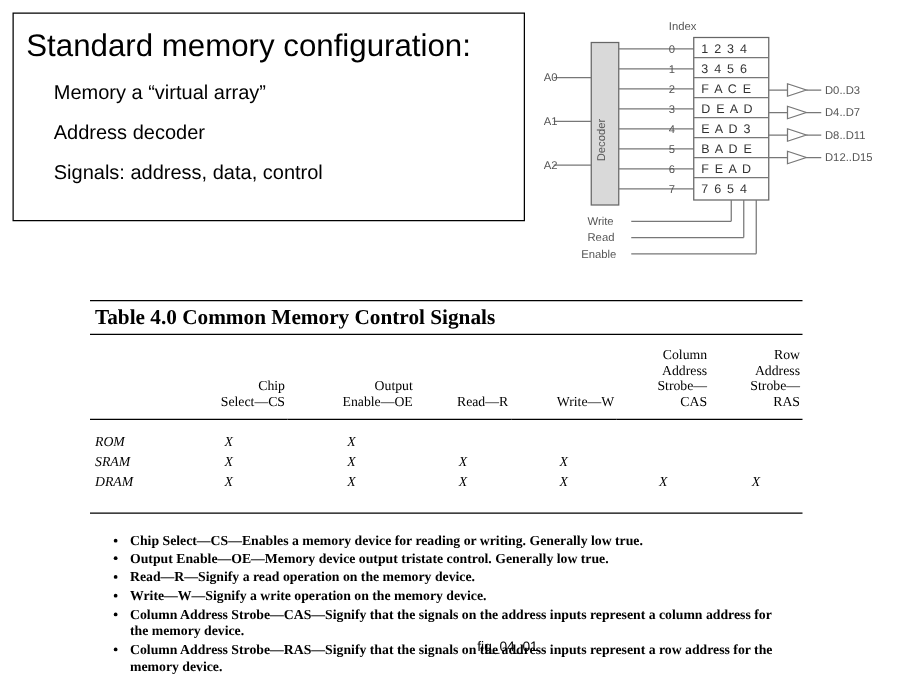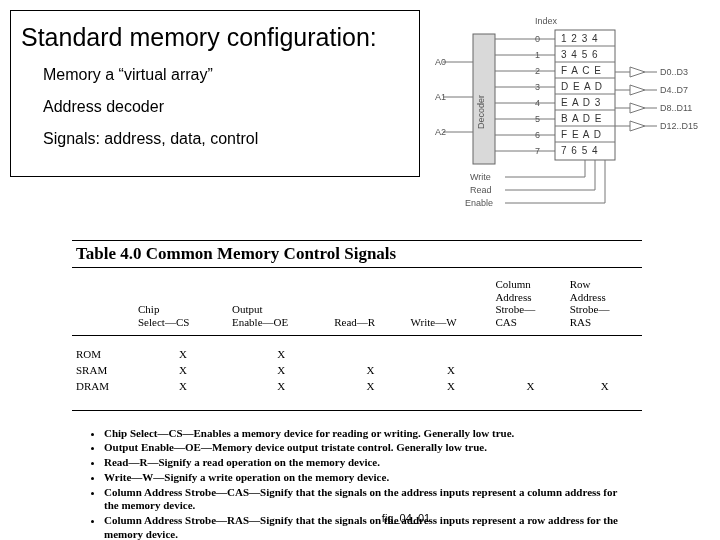--- a/index.html
+++ b/index.html
@@ -49,29 +49,30 @@
     border-top: 1px solid #000;
     border-bottom: 1px solid #000;
   }
   table.sig {
     width: 100%;
     border-collapse: collapse;
     font-size: 11px;
   }
   table.sig th {
     font-weight: normal;
-    text-align: left;
+    text-align: right;
     padding: 10px 2px 6px 2px;
     border-bottom: 1px solid #000;
     line-height: 1.15;
     vertical-align: bottom;
   }
   table.sig td {
     text-align: center;
     padding: 2px 2px;
+    font-style: italic;
   }
   table.sig td.rowlabel {
     text-align: left;
     padding-left: 4px;
   }
   .spacer-row td { height: 6px; }
   .notes {
     border-top: 1px solid #000;
     border-bottom: 1px solid #000;
     margin-top: 6px;

